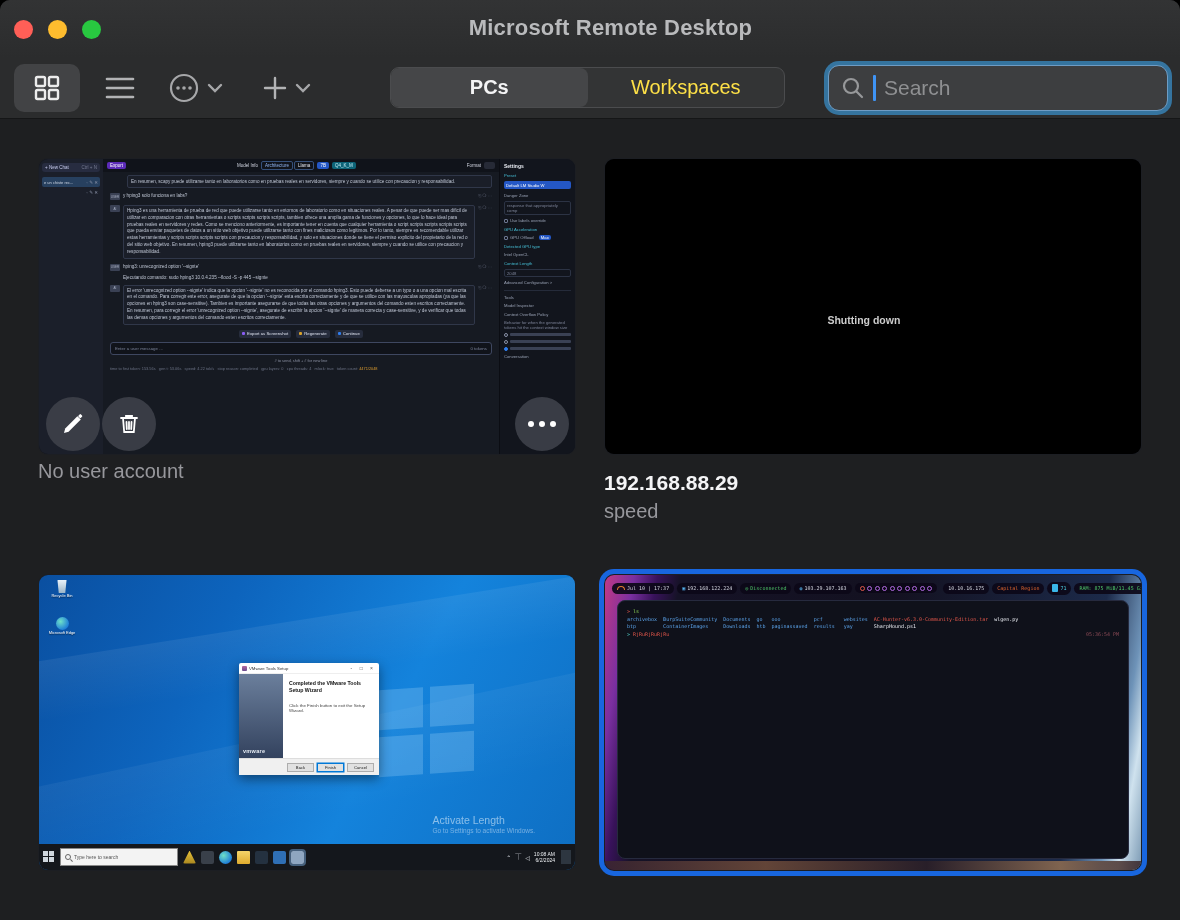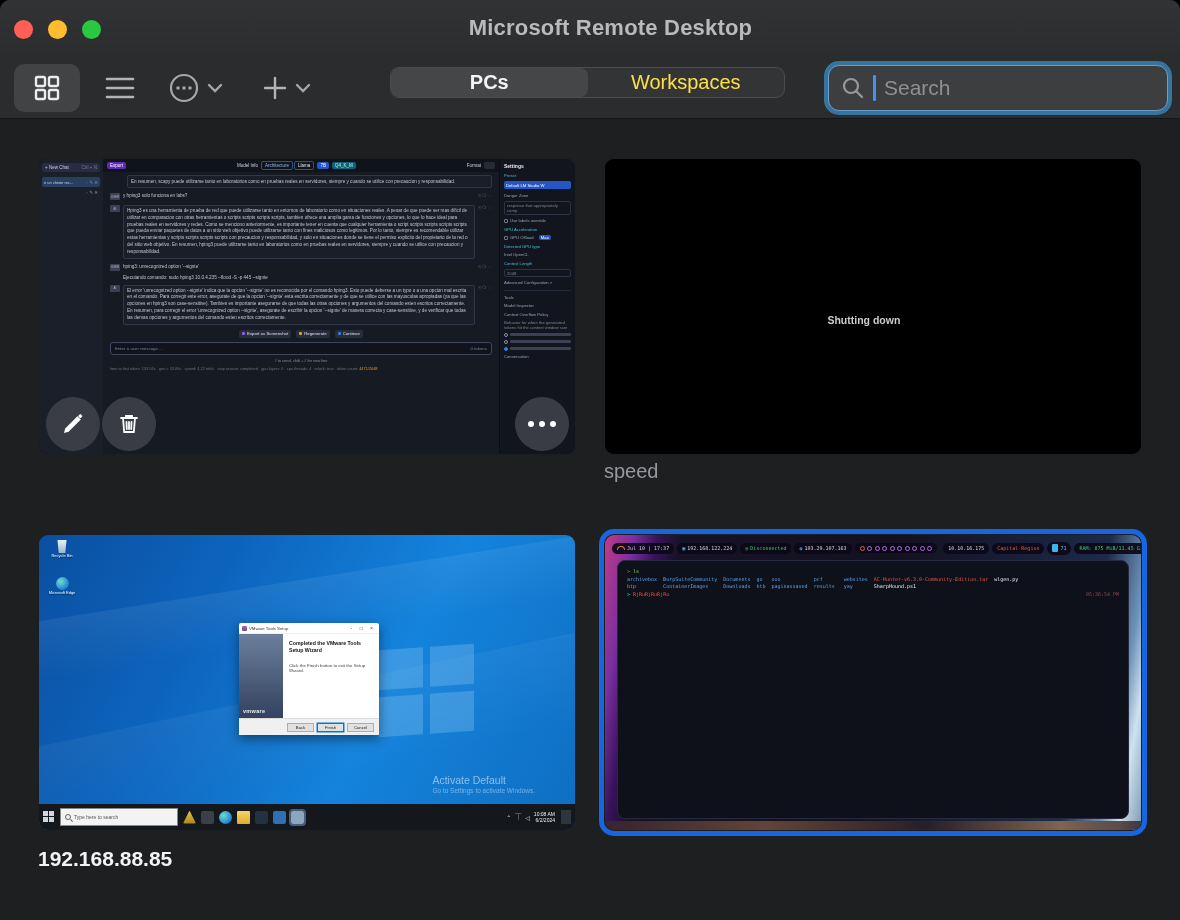--- a/index.html
+++ b/index.html
@@ -14,21 +14,21 @@
   .tl.red{ background:#ff5f57; } .tl.yellow{ background:#febc2e; } .tl.green{ background:#28c840; }
   .win-title { position:absolute; width:100%; text-align:center; top:15px; font-size:22px; font-weight:bold; color:#b9babc; letter-spacing:.2px;padding-left:41px; }
 
   
   .toolbar { height:61px; background:#2b2c2d; border-bottom:1px solid #151617; position:relative; }
   .tb-btn { position:absolute; display:flex; align-items:center; justify-content:center; cursor:default; }
   .btn-grid { left:14px; top:6px; width:66px; height:48px; background:#424345; border-radius:10px; }
   .btn-list { left:95px; top:6px; width:50px; height:48px; }
   .menu-group { position:absolute; top:6px; height:48px; display:flex; align-items:center; gap:7px; }
   .grp-view { left:168px; } .grp-add { left:262px; }
-  .seg { position:absolute; left:390px; top:9px; width:395px; height:31px; background:#333435; border:1px solid #4b4c4e; border-radius:9px; display:flex; overflow:hidden; }
+  .seg { position:absolute; left:390px; top:9px; width:395px; height:41px; background:#333435; border:1px solid #4b4c4e; border-radius:9px; display:flex; overflow:hidden; }
   .seg-item { flex:1; display:flex; align-items:center; justify-content:center; font-size:20px; color:#fde047; }
   .seg-item.sel { background:#454648; border-radius:8px; color:#f4f4f5; font-weight:bold; }
   .search { position:absolute; left:828px; top:7px; width:340px; height:46px; background:#3d3e40; border:1px solid #6e9cc4; border-radius:11px;
             box-shadow:0 0 0 4px #35749f; display:flex; align-items:center; padding:0 12px; gap:8px; }
   .search input { background:transparent; border:none; outline:none; color:#e5e5e5; font-size:21px; width:230px; font-family:"Liberation Sans",sans-serif; }
   .search input::placeholder { color:#8f9092; }
   .caret { width:3px; height:26px; background:#3f94f5; border-radius:1px; }
 
   
   .content { padding:39px 38px 0 38px; display:grid; grid-template-columns:538px 538px; column-gap:28px; }
@@ -360,28 +360,30 @@
           </svg>
         </div>
         <div class="fab fab-more">
           <div class="mdots">
               <i></i>
               <i></i>
               <i></i>
             </div>
         </div>
       </div>
+      <div class="pc-sub">No user account</div>
     </div>
 
     <div class="cell">
       <div class="card">
         <div class="blackscreen">
           <span class="shutting">Shutting down</span>
         </div>
       </div>
+      <div class="pc-name">192.168.88.29</div>
       <div class="pc-sub">speed</div>
     </div>
 
     <div class="cell">
       <div class="card">
         <div class="winbg">
           <div class="ray ray1"></div>
           <div class="ray ray2"></div>
           <div class="winlogo">
               <i></i>
@@ -413,21 +415,21 @@
                 <div class="vm-sub">Click the Finish button to exit the Setup Wizard.</div>
               </div>
             </div>
             <div class="vm-foot">
               <div class="vm-btn">Back</div>
               <div class="vm-btn def">Finish</div>
               <div class="vm-btn">Cancel</div>
             </div>
           </div>
           <div class="watermark">
-            <div class="wm1">Activate Default</div>
+            <div class="wm1">Activate Length</div>
             <div class="wm2">Go to Settings to activate Windows.</div>
           </div>
           <div class="taskbar">
             <div class="start">
                 <i></i>
                 <i></i>
                 <i></i>
                 <i></i>
               </div>
             <div class="tsearch">
@@ -448,21 +450,20 @@
               <span class="g">◁</span>
               <div class="tclock">
                 <div>10:08 AM</div>
                 <div>6/2/2024</div>
               </div>
               <div class="tnote"></div>
             </div>
           </div>
         </div>
       </div>
-      <div class="pc-name">192.168.88.85</div>
     </div>
 
     <div class="cell">
       <div class="card selected">
         <div class="termbg">
           <div class="statusbar">
             <span class="sb-pill">
                 <span class="arc"></span>
                 <span>Jul 10 | 17:37</span>
               </span>

